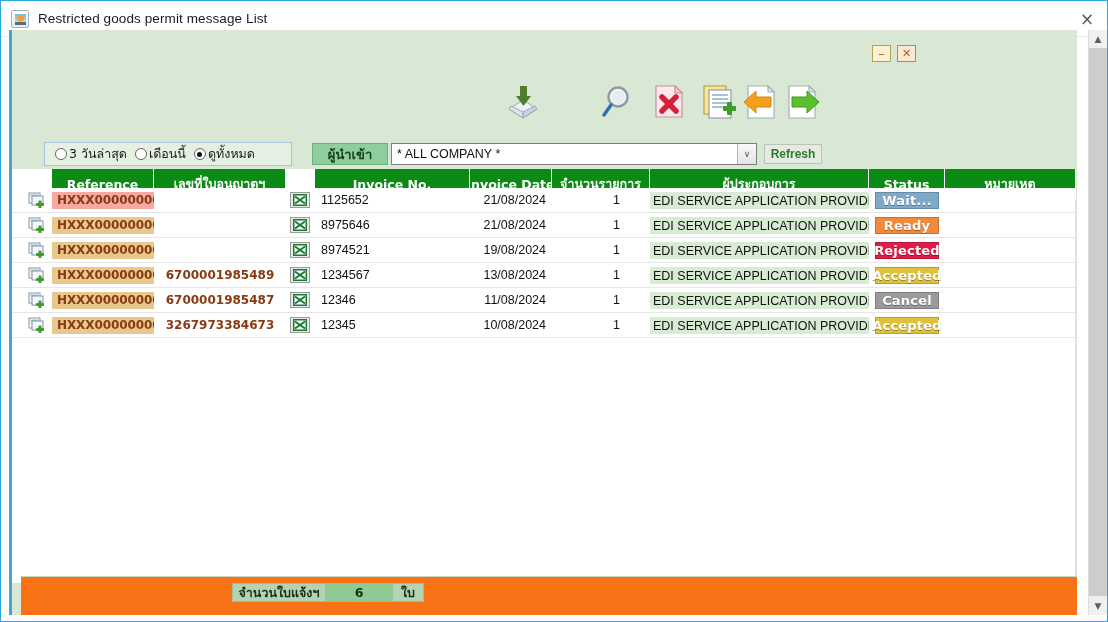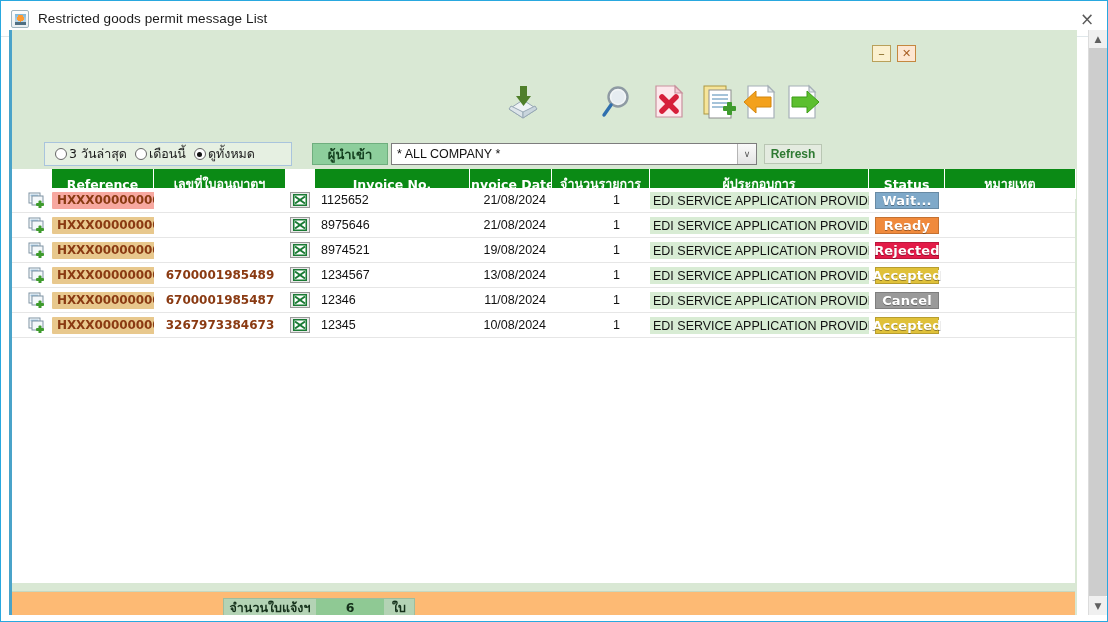--- a/index.html
+++ b/index.html
@@ -224,23 +224,23 @@
     display: flex; align-items: center; justify-content: center;
     font-size: 13px; font-weight: bold; color: #ffffff;
     font-family: "DejaVu Sans", sans-serif;
     text-shadow: 0 1px 0 rgba(0,0,0,.35);
     border: 1px solid rgba(0,0,0,.18);
     letter-spacing: .2px;
   }
 
   
   #footer {
-    position: absolute; left: 0; bottom: 0;
-    width: 1063px; height: 24px;
-    background: #fdba74;
+    position: absolute; left: 9px; bottom: 0;
+    width: 1063px; height: 39px;
+    background: #f97316;
     border-top: 1px solid #c6d8c1;
   }
   #count-box {
     position: absolute; left: 211px; top: 6px;
     height: 19px; display: flex; align-items: stretch;
     background: #b9d7ba; border: 1px solid #9dbd9f;
   }
   #count-box > div {
     display: flex; align-items: center; justify-content: center;
     font-size: 12.5px; color: #14301a; font-weight: bold;

